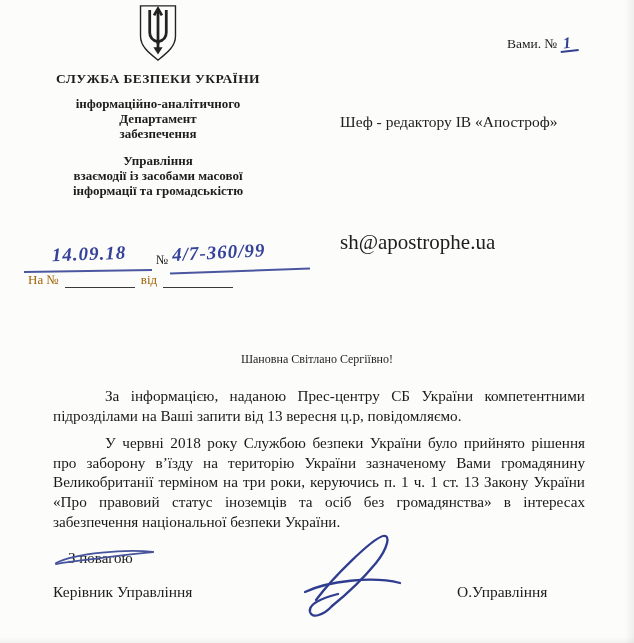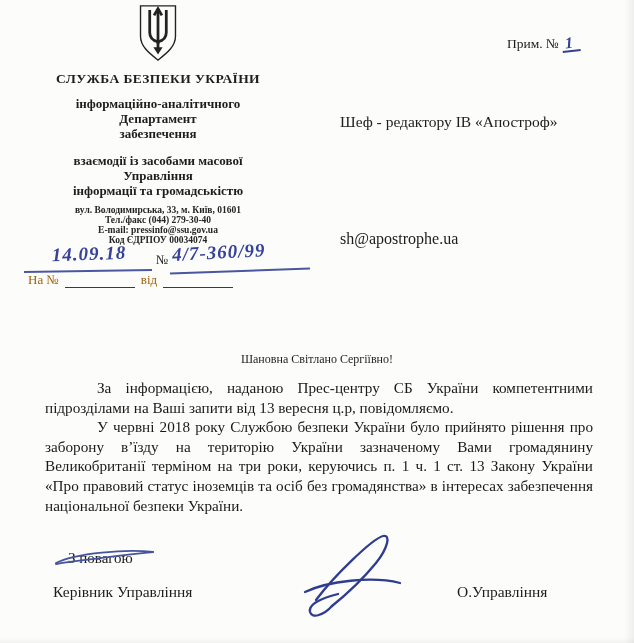--- a/index.html
+++ b/index.html
@@ -48,26 +48,26 @@
   .num-sign{position:absolute;left:132px;top:9px;font-size:13px;color:#242424;}
   .hand-num{position:absolute;left:148px;top:-3px;width:152px;transform:rotate(-3deg);}
   .num-line{position:absolute;left:146px;top:27px;width:140px;border-top:2px solid #4a57a0;transform:rotate(-2deg);}
 
   
   .na-row{position:absolute;left:28px;top:272px;font-size:13px;color:#a16207;white-space:nowrap;}
   .blank-line{display:inline-block;width:70px;height:13px;border-bottom:1.4px solid #3a3a3a;margin:0 6px;vertical-align:bottom;}
 
   
   .recipient{position:absolute;left:340px;top:109px;width:280px;font-size:15.5px;line-height:26px;}
-  .email{position:absolute;left:340px;top:230px;font-size:16px;}
+  .email{position:absolute;left:340px;top:230px;font-size:21px;}
 
   
   .salutation{position:absolute;left:0;top:352px;width:634px;text-align:center;font-size:12px;}
   .body-text{position:absolute;left:45px;top:378px;width:548px;font-size:15.2px;line-height:19.6px;text-align:justify;color:#191919;}
-  .body-text p{margin:0;text-indent:52px;}
+  .body-text p{margin:8px;text-indent:52px;}
 
   
   .valediction{position:absolute;left:68px;top:550px;font-size:15px;}
   .flourish{position:absolute;left:54px;top:547px;width:102px;height:20px;}
   .signer-title{position:absolute;left:45px;top:583px;font-size:15.5px;margin-left:8px;}
   .signature{position:absolute;left:302px;top:530px;width:102px;height:90px;}
   .signer-name{position:absolute;left:457px;top:583px;font-size:15.5px;}
 </style>
 </head>
 <body>
@@ -86,34 +86,28 @@
       </g>
       <path d="M40,94 L60,94 L50,110 Z" fill="#222"></path>
     </svg>
     <div class="org-name">СЛУЖБА БЕЗПЕКИ УКРАЇНИ</div>
     <div class="dept">
       <div>інформаційно-аналітичного</div>
       <div>Департамент</div>
       <div>забезпечення</div>
     </div>
     <div class="division">
+      <div>Управління</div>
       <div>взаємодії із засобами масової</div>
-      <div>Управління</div>
       <div>інформації та громадськістю</div>
-    </div>
-    <div class="address">
-      <div>вул. Володимирська, 33, м. Київ, 01601</div>
-      <div>Тел./факс (044) 279-30-40</div>
-      <div>E-mail: pressinfo@ssu.gov.ua</div>
-      <div>Код ЄДРПОУ 00034074</div>
     </div>
   </div>
 
   <div class="copy-note">
-    <span>Прим. №</span><span class="hand-one">1</span>
+    <span>Вами. №</span><span class="hand-one">1</span>
   </div>
 
   <div class="ref-row">
     <span class="hand hand-date">14.09.18</span>
     <span class="date-line"></span>
     <span class="num-sign">№</span>
     <span class="hand hand-num">4/7-360/99</span>
     <span class="num-line"></span>
   </div>
 

